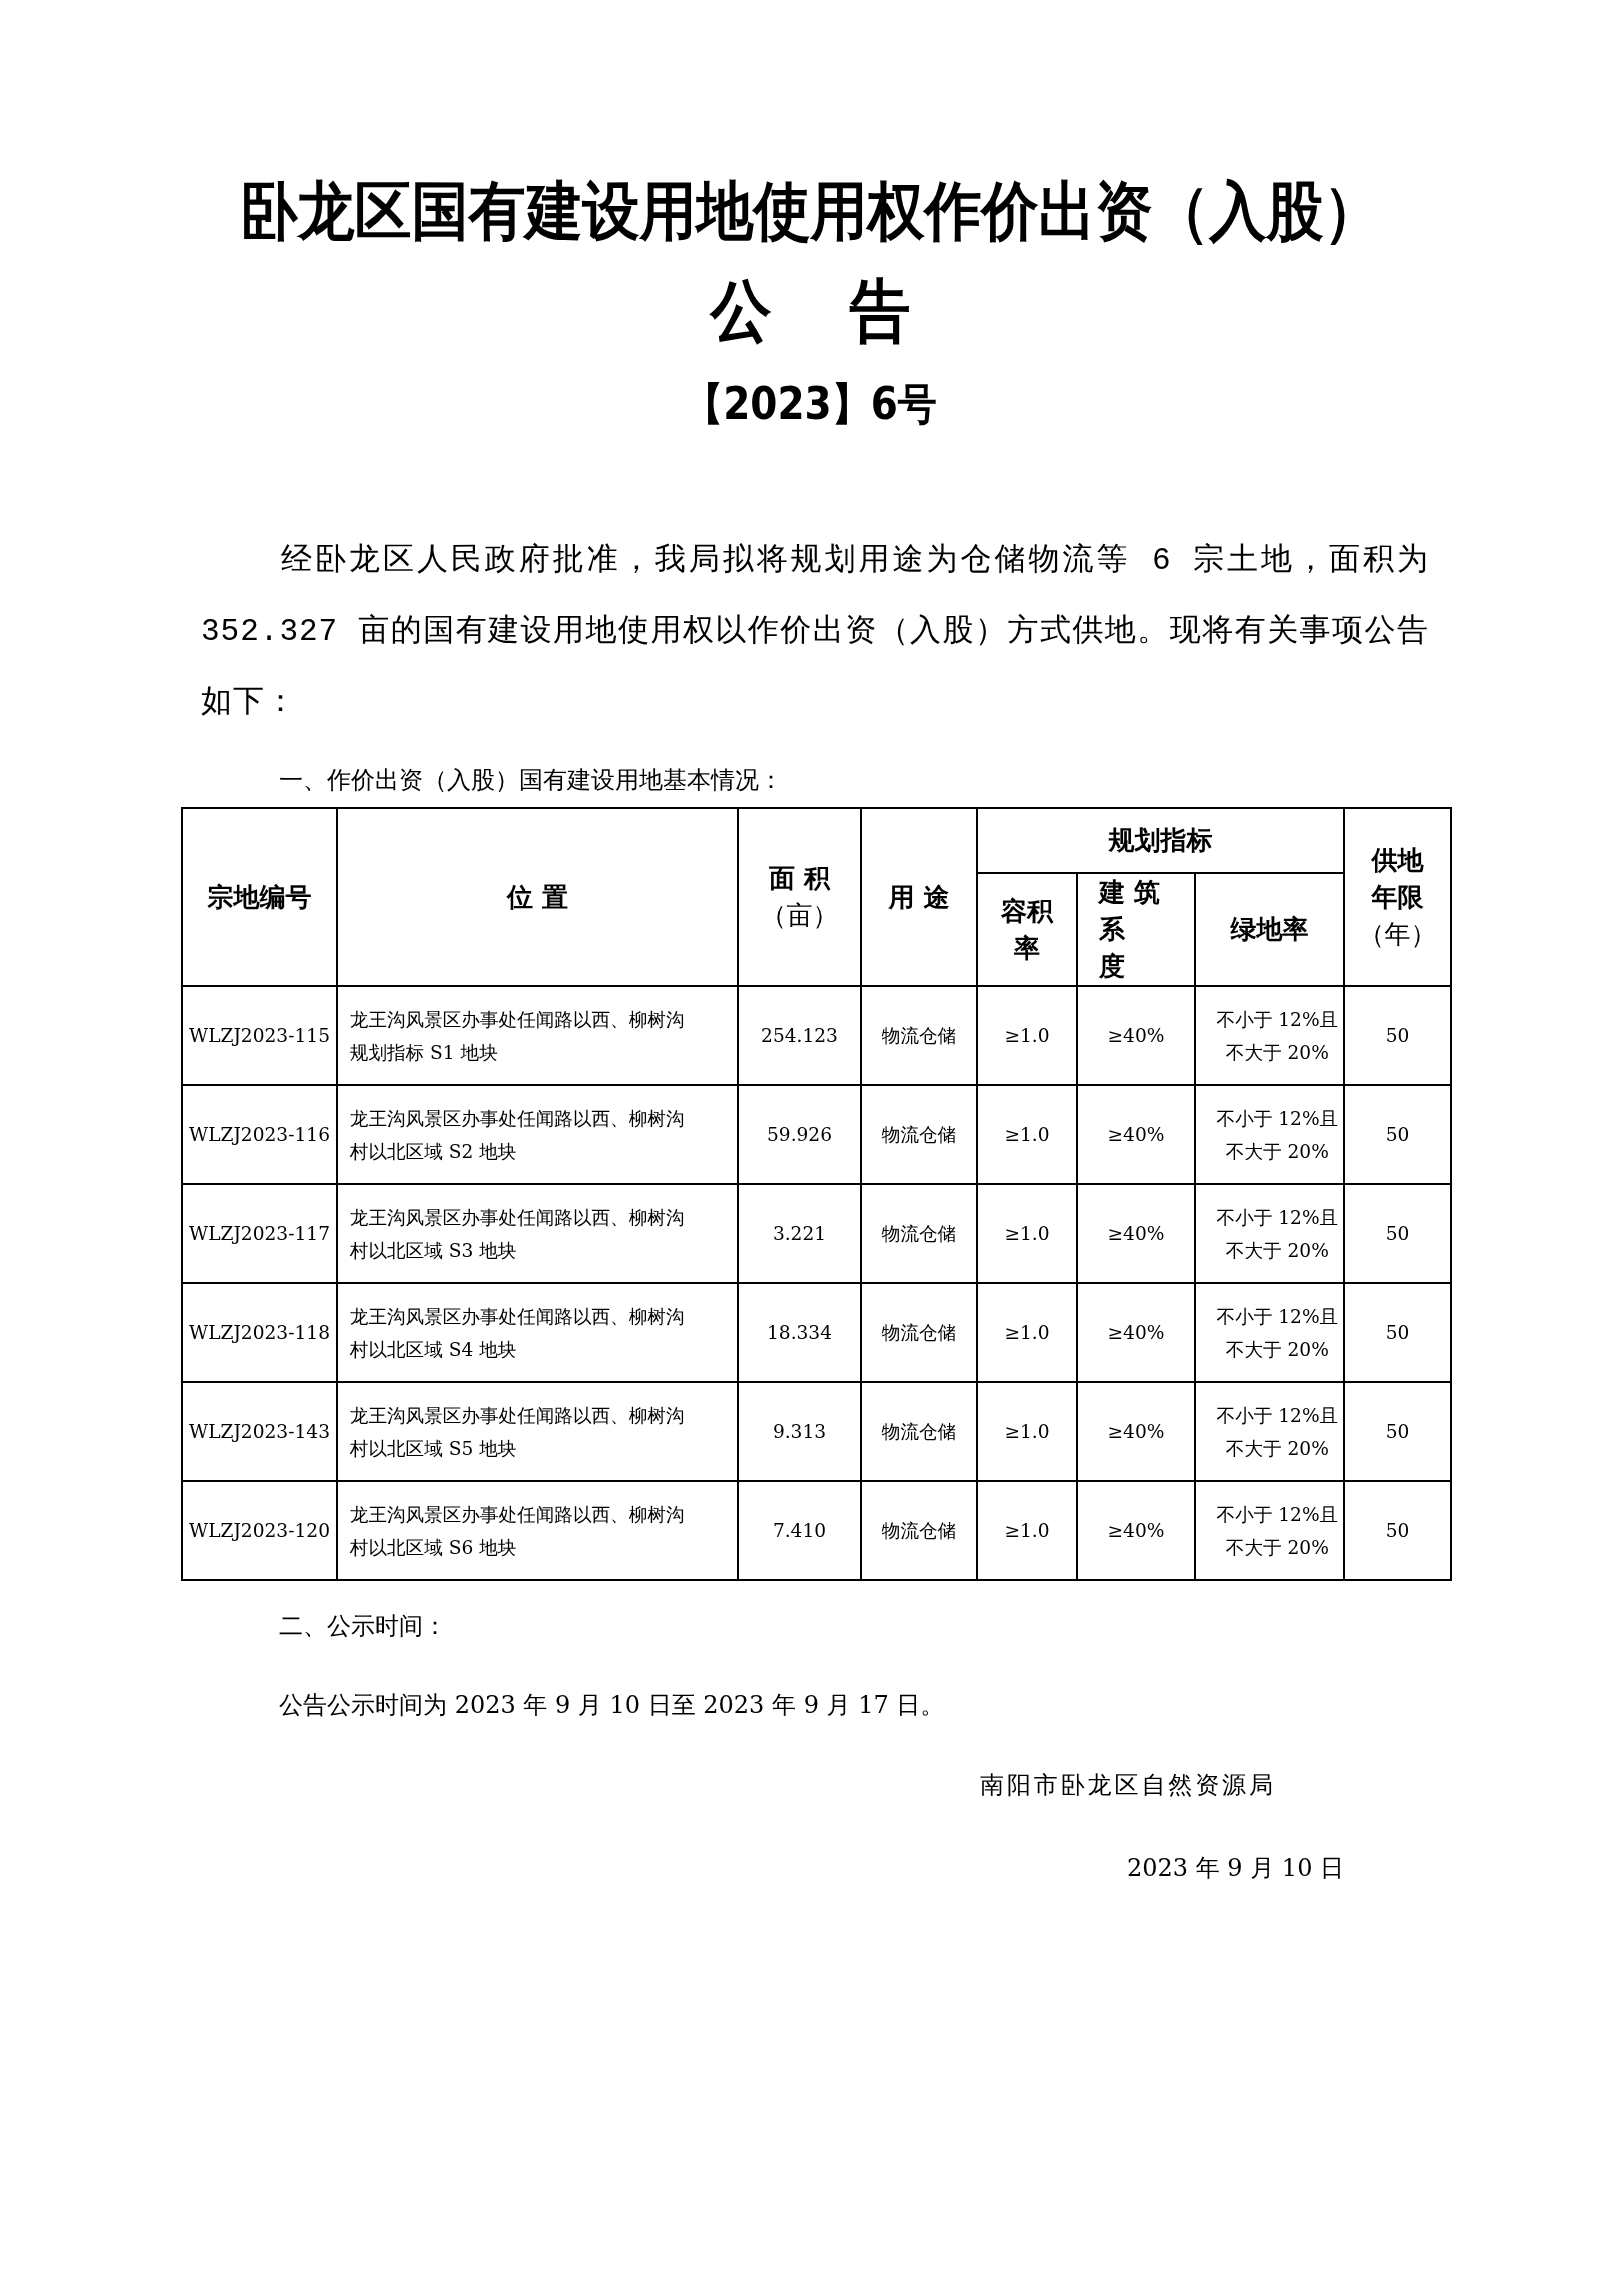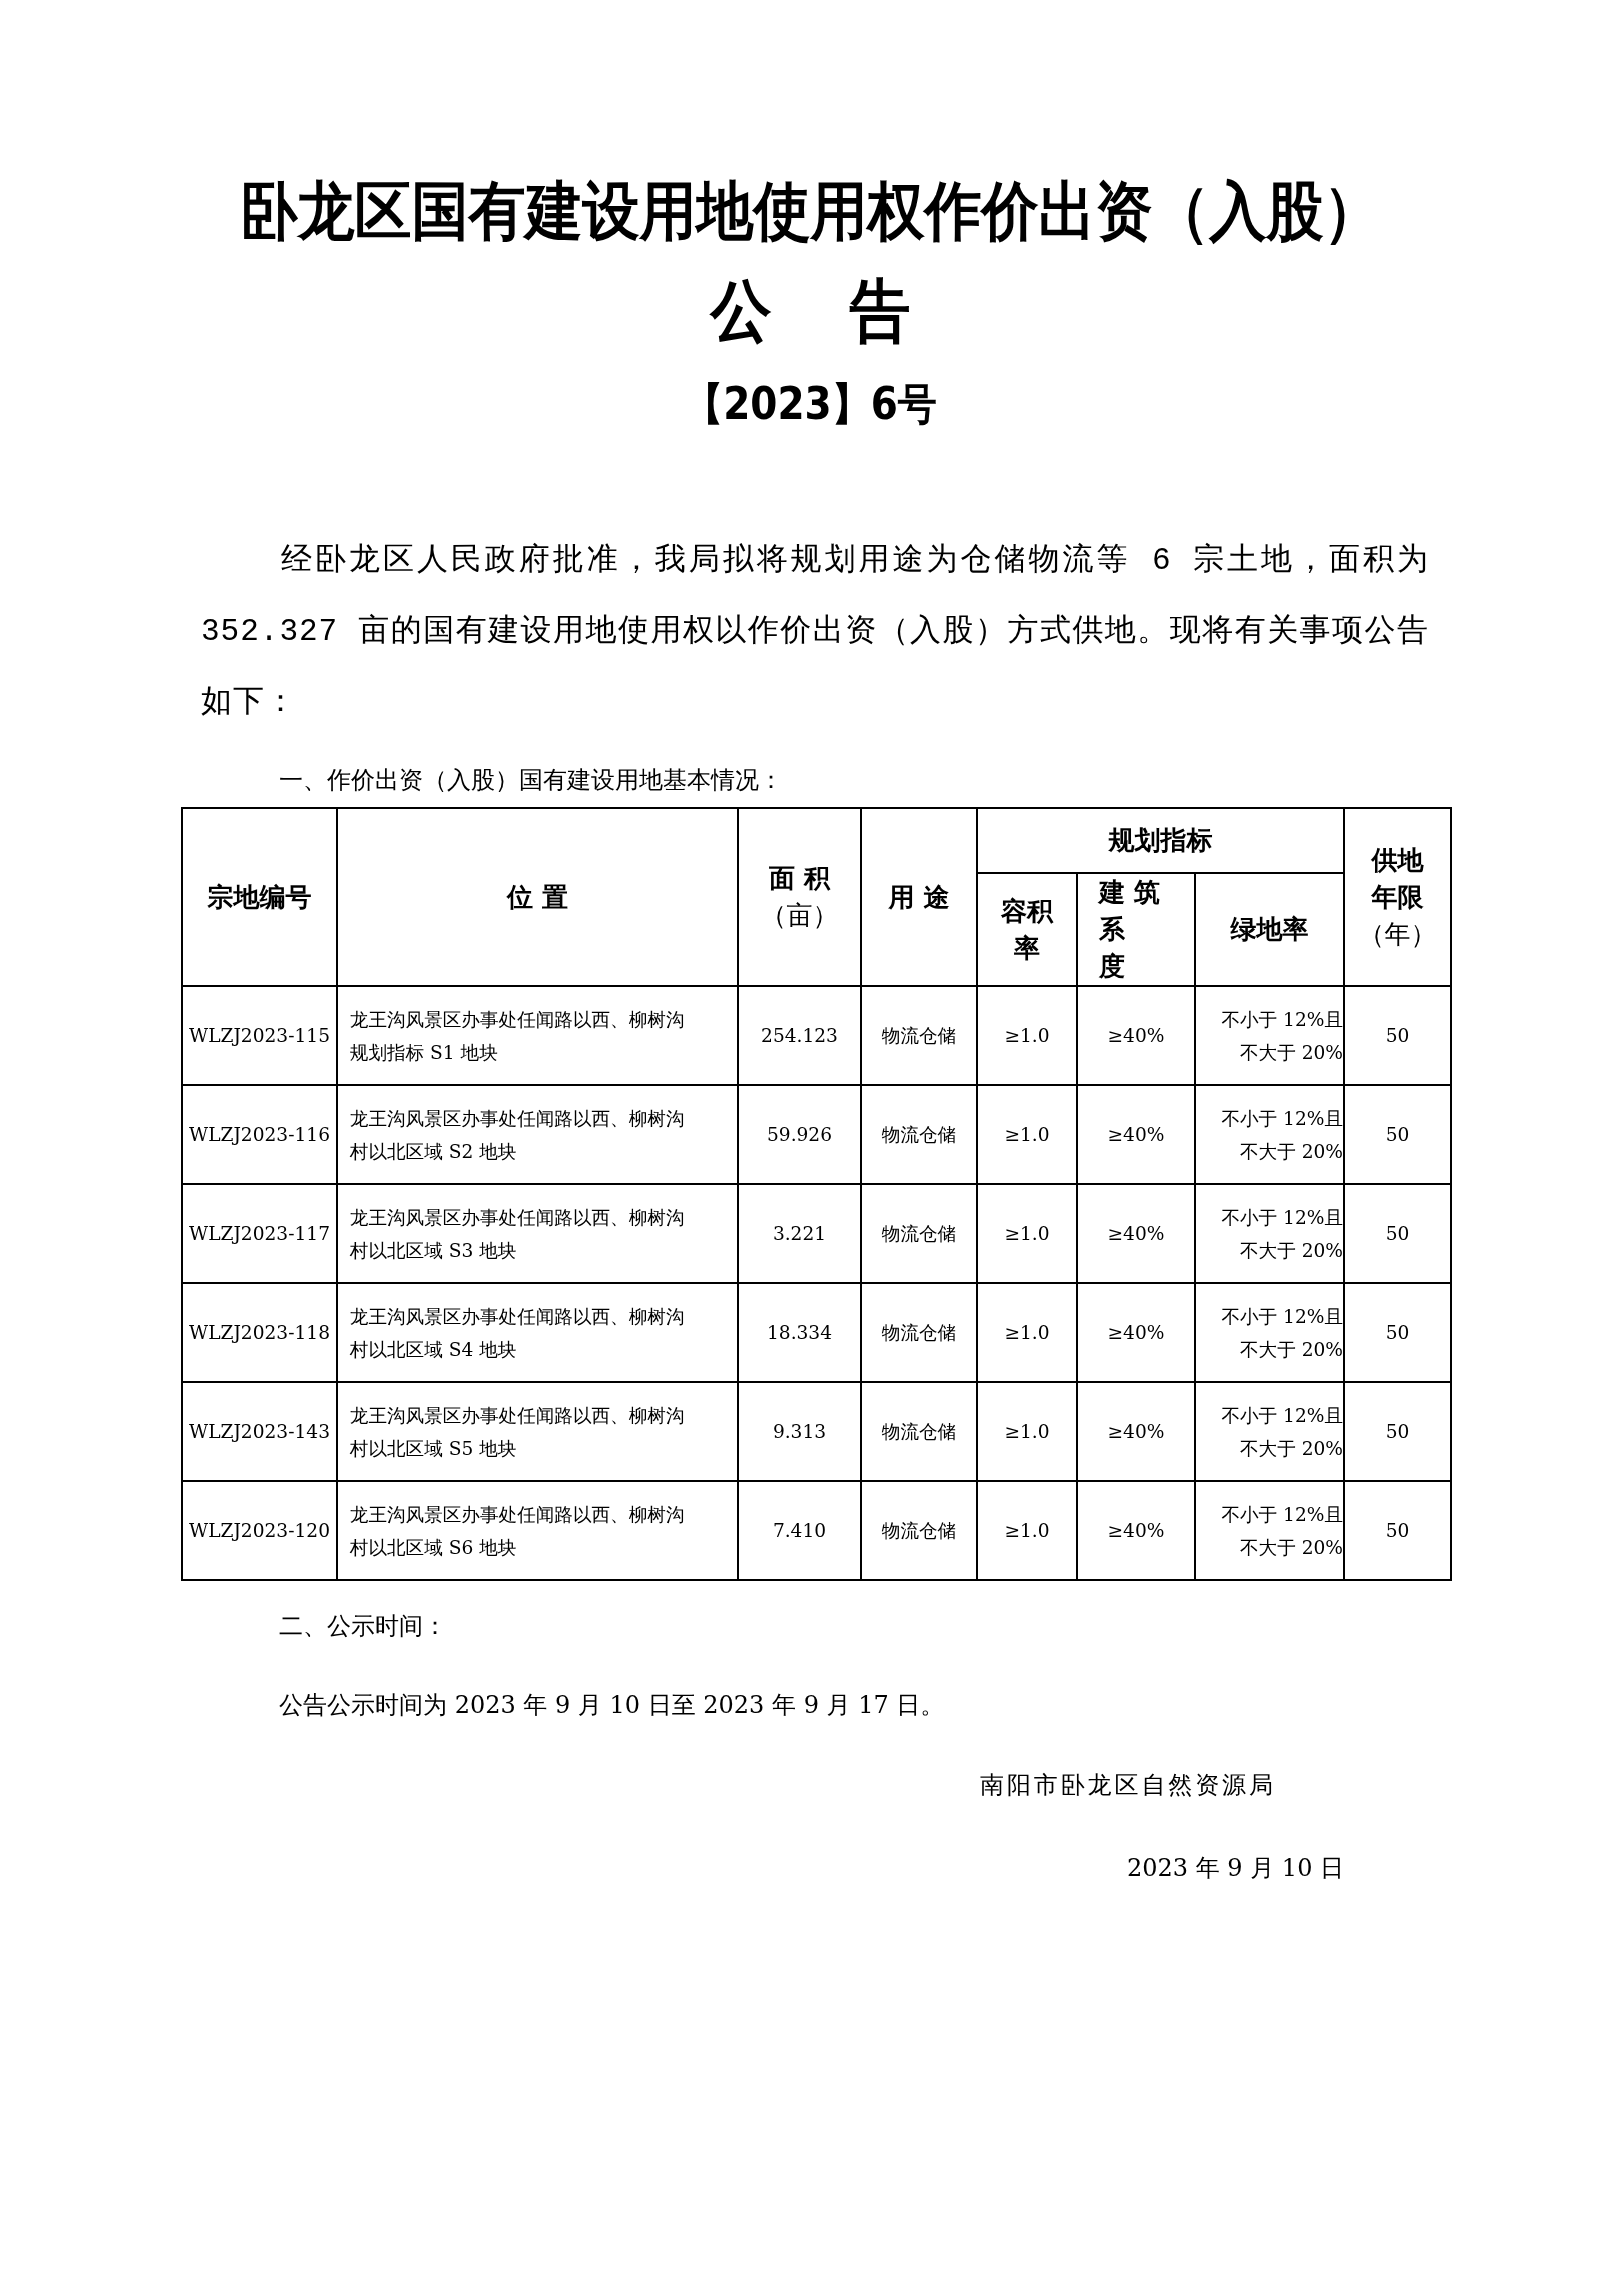--- a/index.html
+++ b/index.html
@@ -17,21 +17,21 @@
     .para { position: absolute; left: 201px; width: 1228px; font-family: Liberation Mono, monospace;
       font-size: 31px; line-height: 71px; text-align: justify; letter-spacing: 1px; }
     .para .indent { display: inline-block; width: 78px; }
     .line { position: absolute; font-family: "DejaVu Serif", serif; font-size: 24px; line-height: 39px; white-space: nowrap; }
 
     table.land { position: absolute; left: 181px; top: 807px; border-collapse: collapse; table-layout: fixed; width: 1267px; }
     table.land td, table.land th { border: 2px solid #000; text-align: center; vertical-align: middle; padding: 0; }
     table.land th { font-family: "DejaVu Sans", sans-serif; font-weight: bold; font-size: 26px; line-height: 37px; border-radius: 27px; }
     table.land td { font-family: "DejaVu Serif", serif; font-size: 18.6px; height: 97px; line-height: 33px; }
     table.land td.loc { text-align: left; padding-left: 11.8px; padding-right: 6px; }
-    table.land td.green { text-align: right; padding-left: 15.7px; }
+    table.land td.green { text-align: center; padding-left: 15.7px; }
     table.land tr.h1 th { height: 63px; }
     table.land tr.h2 th { height: 82px; }
   </style>
 </head>
 <body>
 
 <div class="title1">卧龙区国有建设用地使用权作价出资（入股）</div>
 <div class="title2">
   <span>公</span><span class="gap"></span><span>告</span>
 </div>

